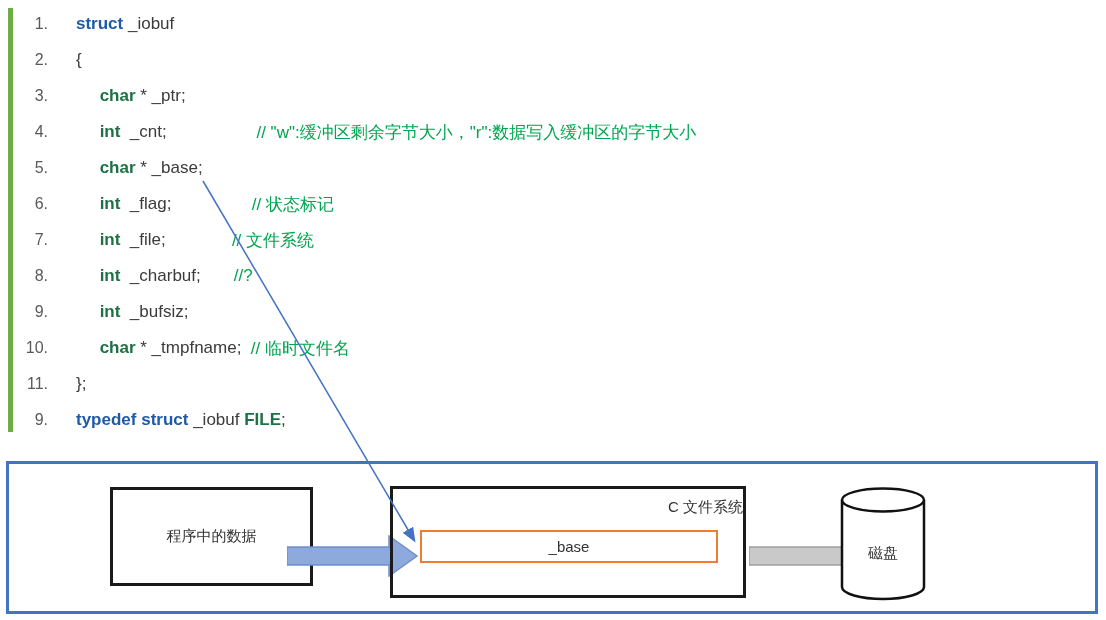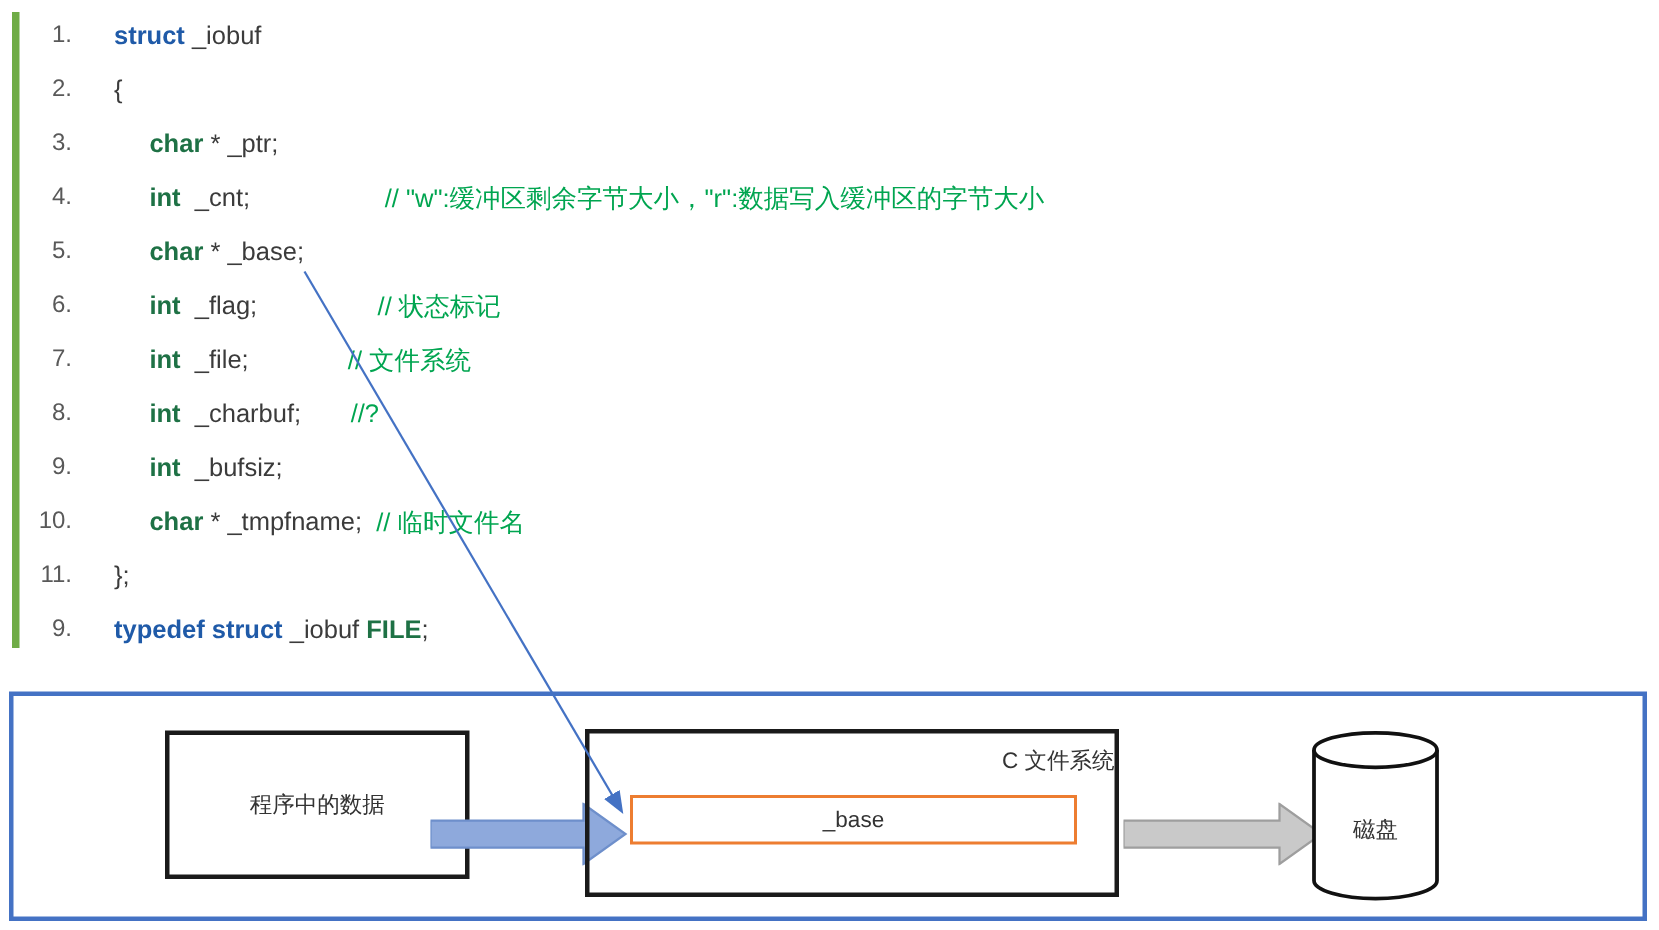--- a/index.html
+++ b/index.html
@@ -45,21 +45,21 @@
     position:absolute; left:27px; top:41px; width:298px; height:33px;
     border:2px solid var(--base-box-orange, #ED7D31);
     display:flex; align-items:center; justify-content:center;
     font-size:15px; color:#333; background:#fff;
   }
   .arrow { position:absolute; }
   .arrow.blue { left:278px; top:71px; }
   .arrow.blue polygon { fill:var(--blue-arrow-fill, #8EA9DC); stroke:#6E8FCB; stroke-width:1.5; }
   .arrow.gray { left:740px; top:71px; }
   .arrow.gray polygon { fill:var(--gray-arrow-fill, #C9C9C9); stroke:#9E9E9E; stroke-width:1.5; }
-  .cylinder { position:absolute; left:864px; top:22px; width:88px; height:120px; }
+  .cylinder { position:absolute; left:830px; top:22px; width:88px; height:120px; }
   .cylinder svg { position:absolute; left:0; top:0; }
   .cylinder-shape path, .cylinder-shape ellipse { fill:#fff; stroke:#111; stroke-width:2.5; }
   .cylinder-label {
     position:absolute; left:0; top:58px; width:100%;
     text-align:center; font-size:15px; color:#333;
   }
   .overlay {
     position:absolute; left:0; top:0; width:1106px; height:620px;
     pointer-events:none; z-index:5;
   }

